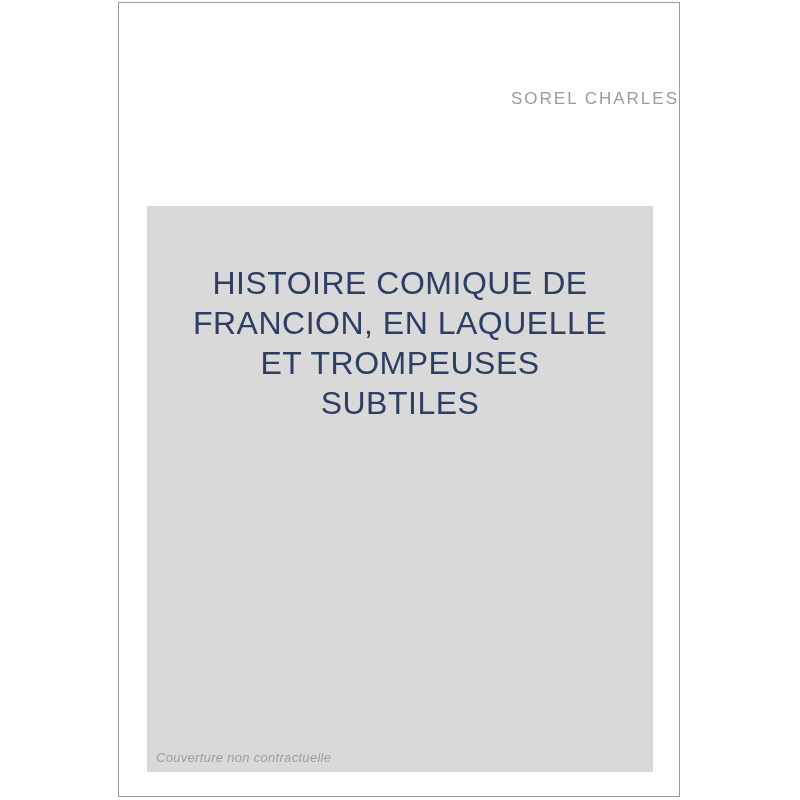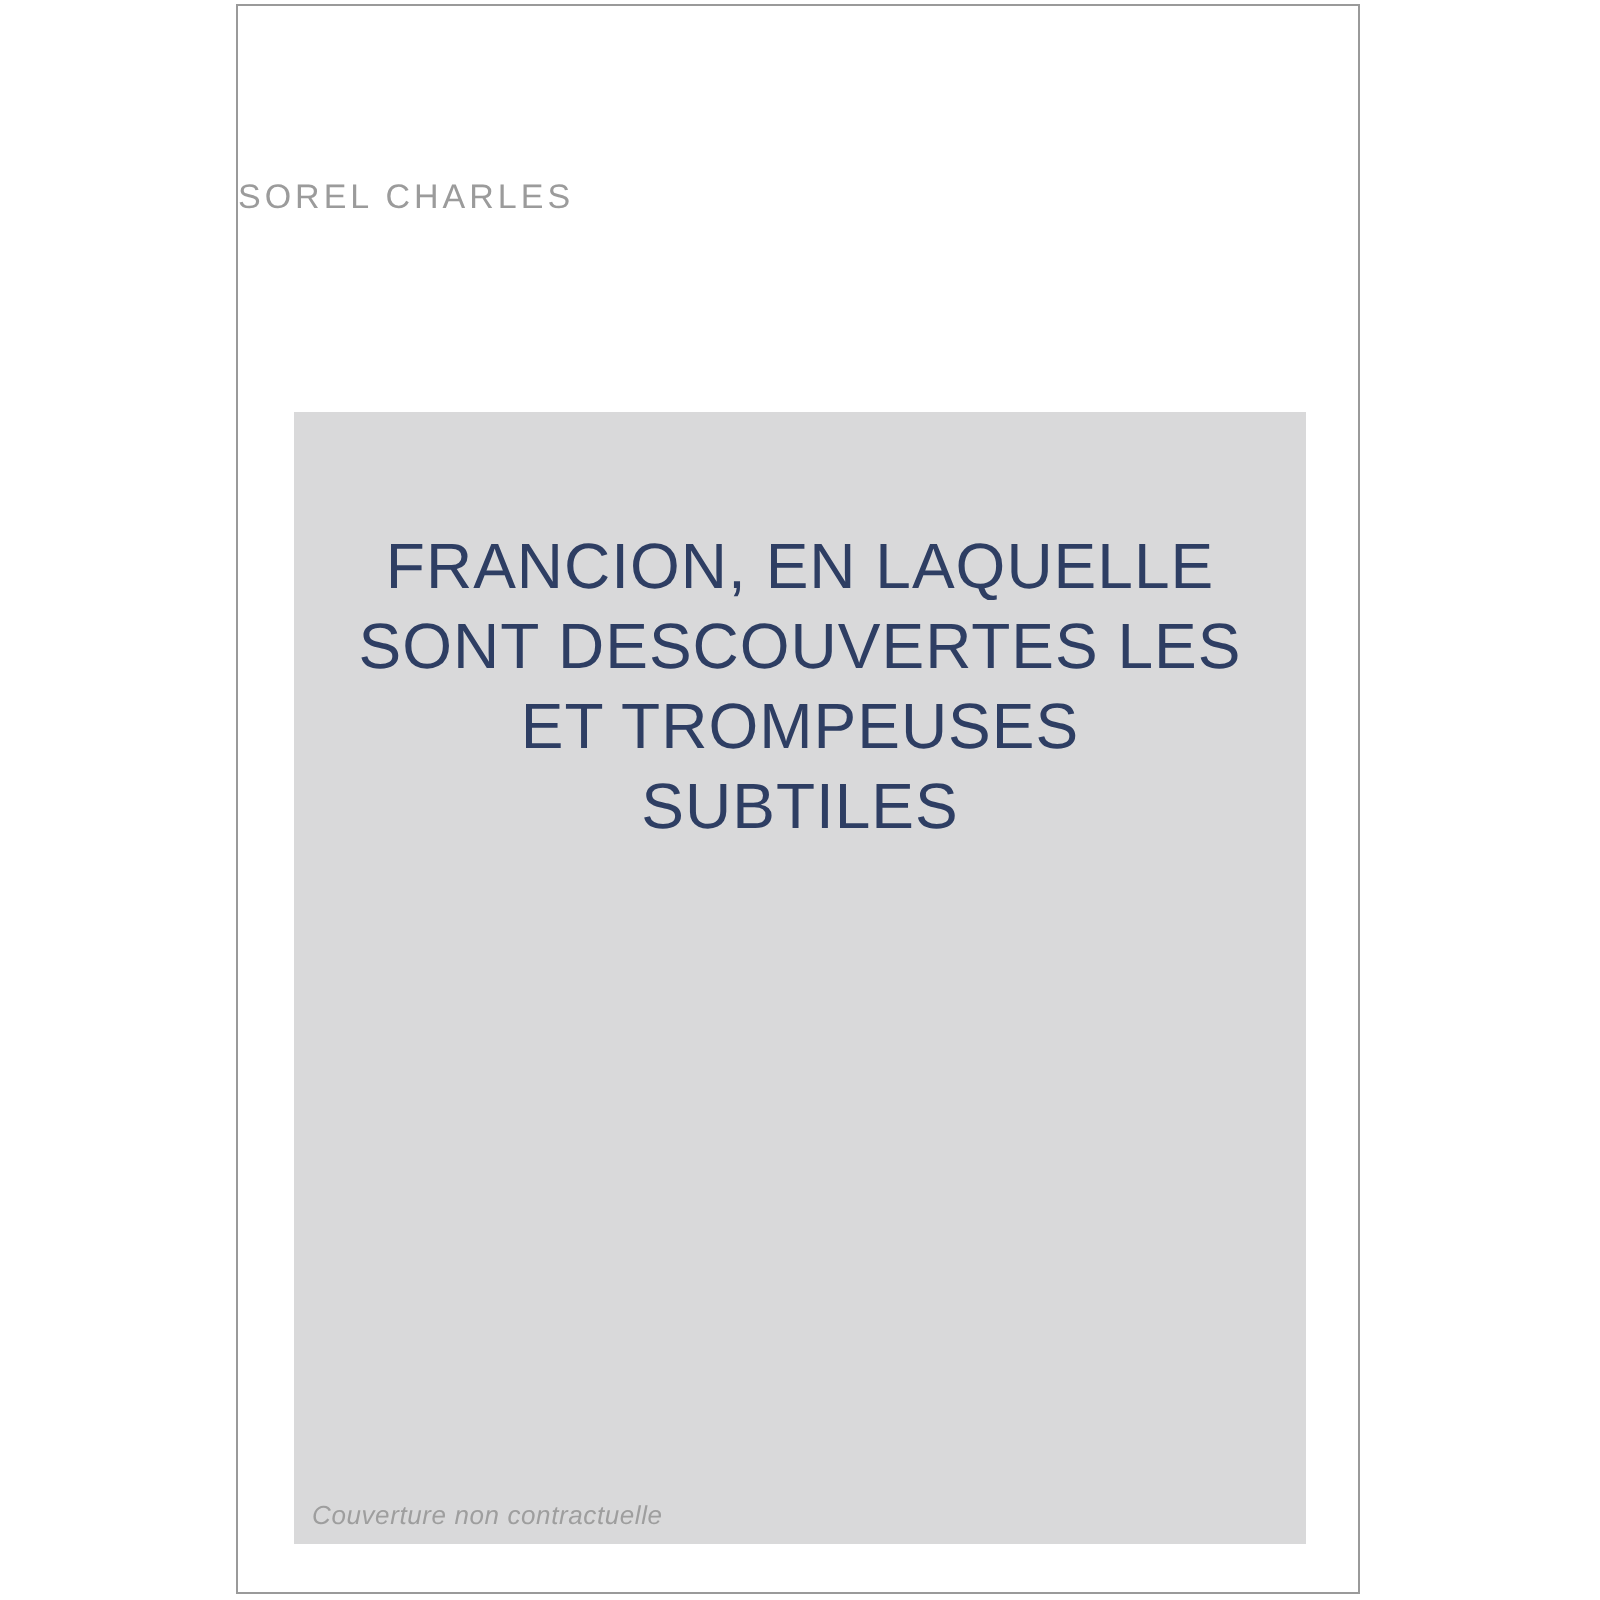--- a/index.html
+++ b/index.html
@@ -22,21 +22,21 @@
     width: 560px;
     height: 793px;
     background: #ffffff;
     border: 1px solid #9a9a9a;
   }
   .author {
     position: absolute;
     top: 86px;
     left: 0;
     right: 0;
-    text-align: left;
+    text-align: right;
     font-size: 17px;
     font-weight: 400;
     letter-spacing: 2px;
     color: #9b9b9b;
   }
   .cover-box {
     position: absolute;
     left: 28px;
     top: 203px;
     width: 506px;
@@ -69,22 +69,22 @@
 <body>
 
 <div class="canvas">
   <div class="page">
 
     <div class="author">SOREL CHARLES</div>
 
     <div class="cover-box">
 
       <div class="title">
+        <span class="title-line">HISTOIRE COMIQUE DE</span>
         <span class="title-line">FRANCION, EN LAQUELLE</span>
-        <span class="title-line">SONT DESCOUVERTES LES</span>
         <span class="title-line">ET TROMPEUSES</span>
         <span class="title-line">SUBTILES</span>
       </div>
 
       <div class="disclaimer">Couverture non contractuelle</div>
 
     </div>
   </div>
 </div>
 

